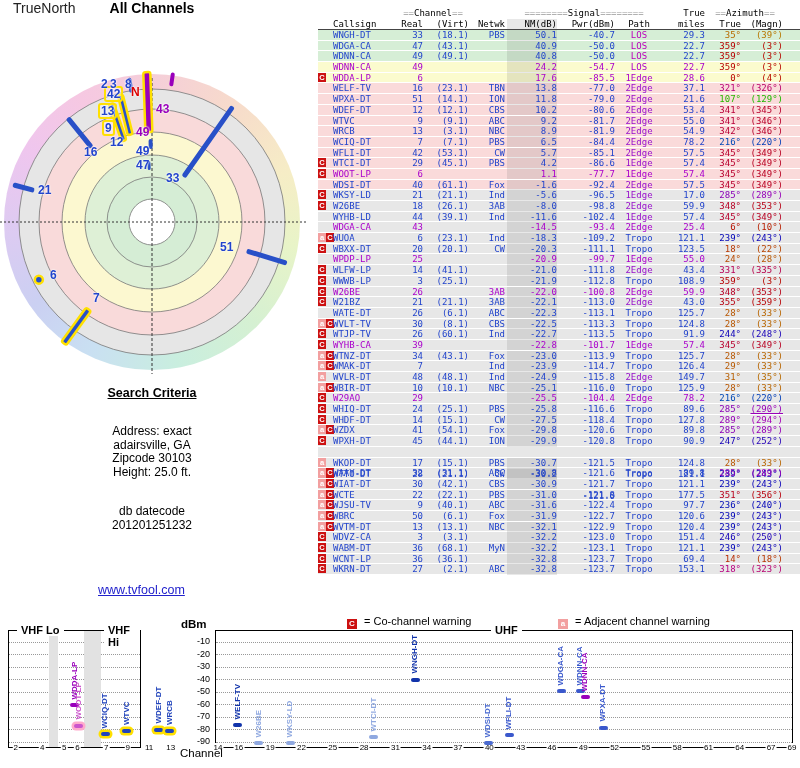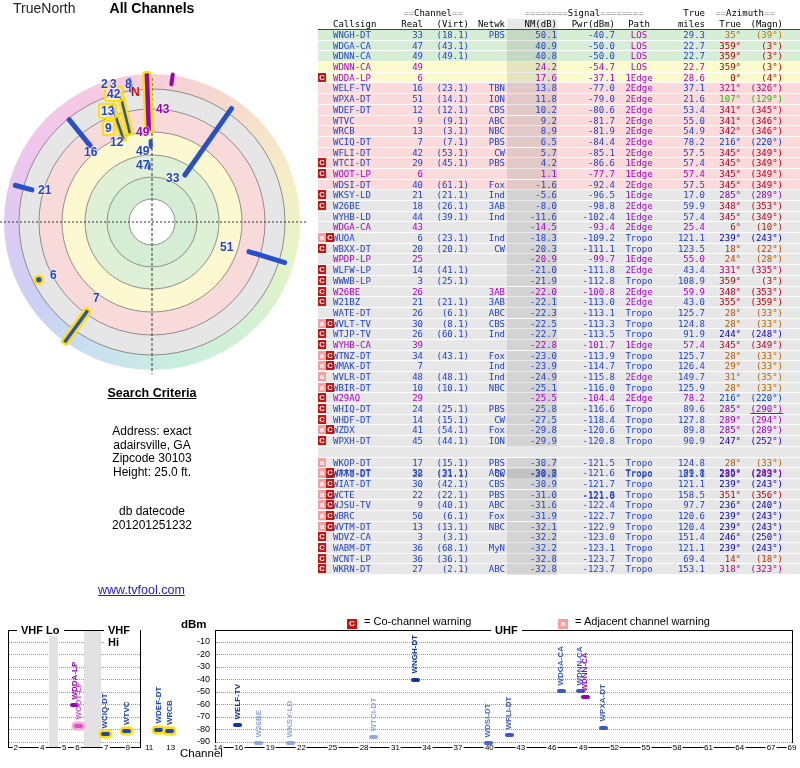--- a/index.html
+++ b/index.html
@@ -222,21 +222,21 @@
           <div class="c-r" style="color: rgb(184, 0, 3);">359°</div>
           <div class="c-r" style="color: rgb(184, 9, 0);">(3°)</div>
         </div>
         <div class="grid trow" style="background: rgb(251, 251, 206);">
           <div><span class="mk mk-C">C</span></div>
           <div class="c-call" style="color: rgb(170, 0, 204);">WDDA-LP</div>
           <div class="c-r" style="color: rgb(170, 0, 204);">6</div>
           <div class="c-r" style="color: rgb(170, 0, 204);"></div>
           <div class="c-r" style="color: rgb(170, 0, 204);"></div>
           <div class="c-r nmcell" style="color: rgb(170, 0, 204);">17.6</div>
-          <div class="c-r" style="color: rgb(170, 0, 204);">-37.1</div>
+          <div class="c-r" style="color: rgb(170, 0, 204);">-85.5</div>
           <div class="c-c" style="color: rgb(170, 0, 204);">1Edge</div>
           <div class="c-r" style="color: rgb(170, 0, 204);">28.6</div>
           <div class="c-r" style="color: rgb(184, 0, 0);">0°</div>
           <div class="c-r" style="color: rgb(184, 12, 0);">(4°)</div>
         </div>
         <div class="grid trow" style="background: rgb(250, 218, 218);">
           <div></div>
           <div class="c-call" style="color: rgb(34, 68, 204);">WELF-TV</div>
           <div class="c-r" style="color: rgb(34, 68, 204);">16</div>
           <div class="c-r" style="color: rgb(34, 68, 204);">(23.1)</div>
@@ -731,21 +731,21 @@
         </div>
         <div class="grid trow" style="background: rgb(231, 231, 231);">
           <div><span class="mk mk-a">a</span><span class="mk mk-C">C</span></div>
           <div class="c-call" style="color: rgb(34, 68, 204);">WCTE</div>
           <div class="c-r" style="color: rgb(34, 68, 204);">22</div>
           <div class="c-r" style="color: rgb(34, 68, 204);">(22.1)</div>
           <div class="c-r" style="color: rgb(34, 68, 204);">PBS</div>
           <div class="c-r nmcell" style="color: rgb(34, 68, 204);">-31.0</div>
           <div class="c-r" style="color: rgb(34, 68, 204);">-121.8</div>
           <div class="c-c" style="color: rgb(34, 68, 204);">Tropo</div>
-          <div class="c-r" style="color: rgb(34, 68, 204);">158.5</div>
+          <div class="c-r" style="color: rgb(34, 68, 204);">177.5</div>
           <div class="c-r" style="color: rgb(184, 0, 28);">351°</div>
           <div class="c-r" style="color: rgb(184, 0, 12);">(356°)</div>
         </div>
         <div class="grid trow" style="background: rgb(231, 231, 231);">
           <div><span class="mk mk-a">a</span><span class="mk mk-C">C</span></div>
           <div class="c-call" style="color: rgb(34, 68, 204);">WJSU-TV</div>
           <div class="c-r" style="color: rgb(34, 68, 204);">9</div>
           <div class="c-r" style="color: rgb(34, 68, 204);">(40.1)</div>
           <div class="c-r" style="color: rgb(34, 68, 204);">ABC</div>
           <div class="c-r nmcell" style="color: rgb(34, 68, 204);">-31.6</div>

